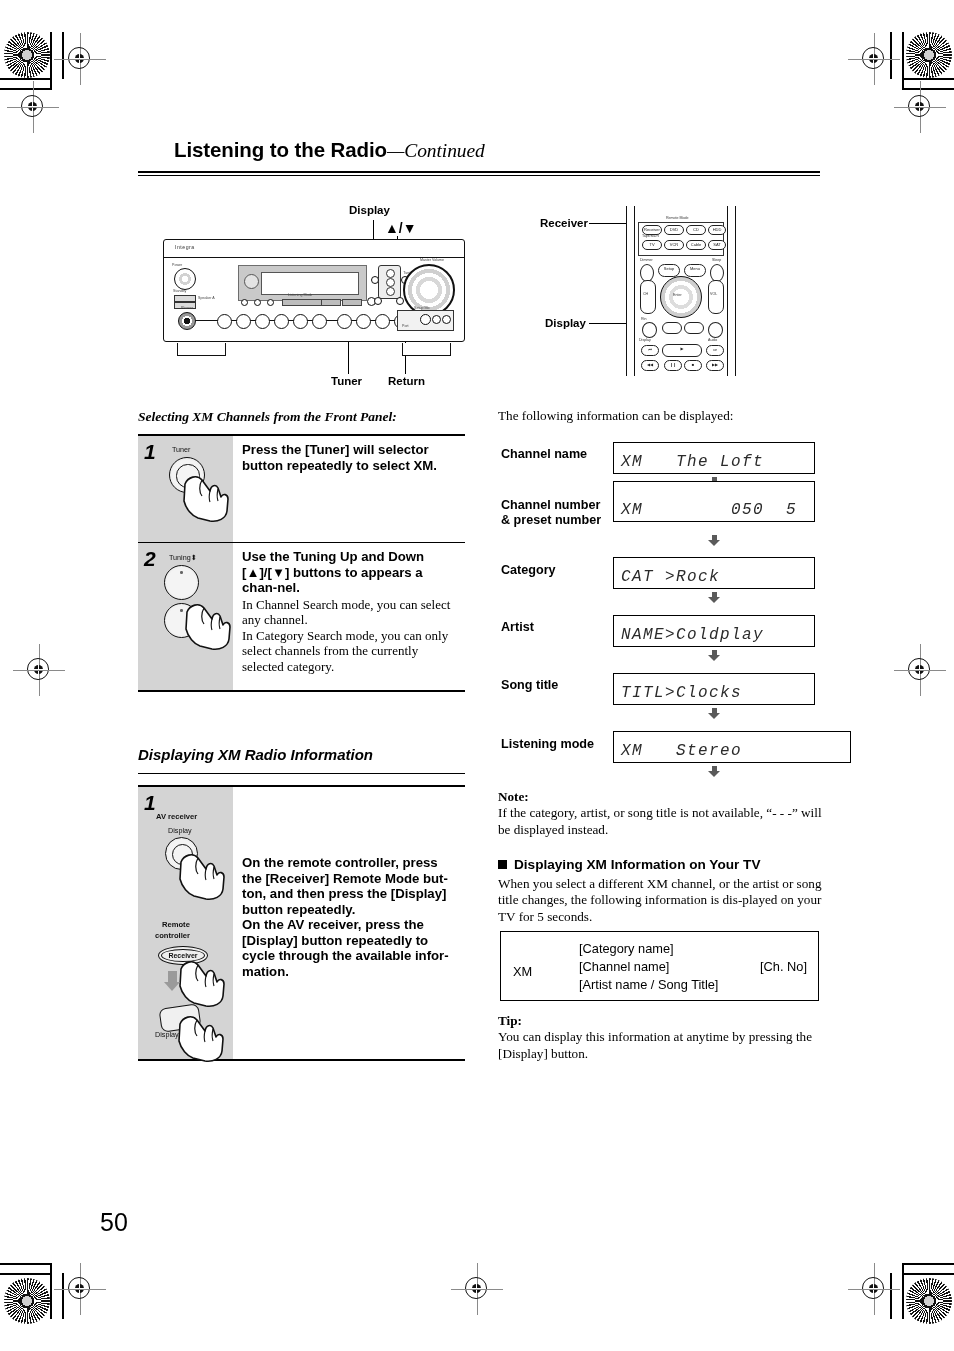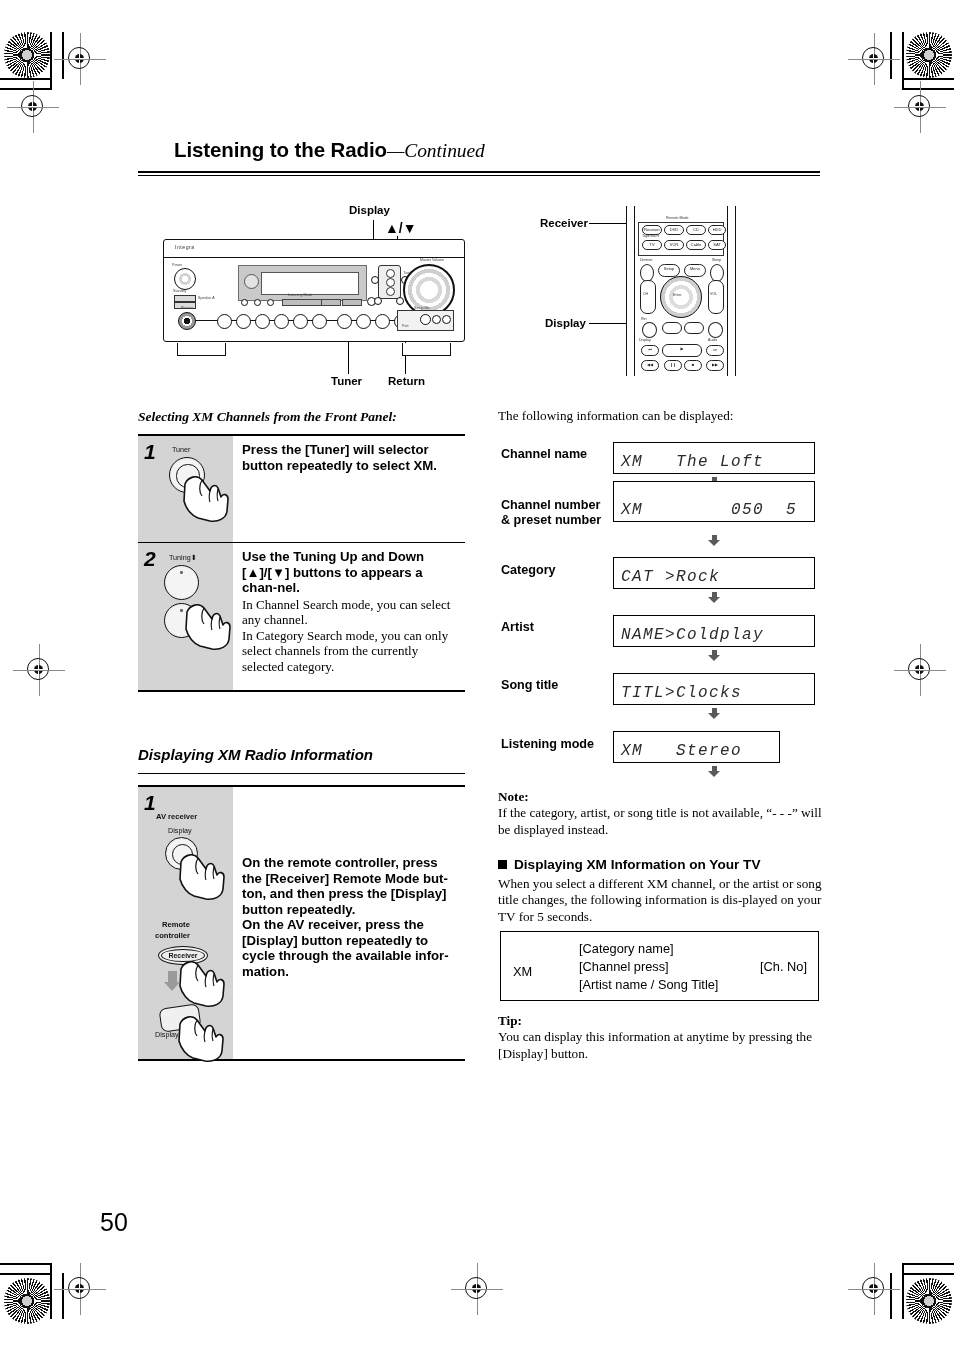--- a/index.html
+++ b/index.html
@@ -801,42 +801,42 @@
 <div class="lcdlabel" style="left:501px;top:678px;">Song title</div>
 <div class="lcdbox" style="left:613px;top:673px;width:202px;height:32px;">
   <div class="lcdtext">TITL&gt;Clocks</div>
 </div>
 <div class="arrowdown" style="left:708px;top:708px;">
     <i></i>
     <b></b>
   </div>
 
 <div class="lcdlabel" style="left:501px;top:737px;">Listening mode</div>
-<div class="lcdbox" style="left:613px;top:731px;width:167px;height:32px;">
+<div class="lcdbox" style="left:613px;top:731px;width:238px;height:32px;">
   <div class="lcdtext">XM   Stereo</div>
 </div>
 <div class="arrowdown" style="left:708px;top:766px;">
     <i></i>
     <b></b>
   </div>
 
 <div class="bodytxt" style="left:498px;top:789px;width:332px;">
   <span class="notehead">Note:</span><br>
   <span>If the category, artist, or song title is not available, “- - -” will be displayed instead.</span>
 </div>
 
 <div class="subhead" style="left:498px;top:857px;">
   <span class="sq"></span><span>Displaying XM Information on Your TV</span>
 </div>
 <div class="bodytxt" style="left:498px;top:876px;width:333px;">When you select a different XM channel, or the artist or song title changes, the following information is dis-played on your TV for 5 seconds.</div>
 
 <div class="tvbox" style="left:500px;top:931px;width:319px;height:70px;">
   <div class="tv-xm">XM</div>
   <div class="tv-l1">[Category name]</div>
-  <div class="tv-l2">[Channel press]</div>
+  <div class="tv-l2">[Channel name]</div>
   <div class="tv-l3">[Artist name / Song Title]</div>
   <div class="tv-ch">[Ch. No]</div>
 </div>
 
 <div class="bodytxt" style="left:498px;top:1013px;width:332px;">
   <span class="notehead">Tip:</span><br>
   <span>You can display this information at anytime by pressing the [Display] button.</span>
 </div>
 
 <div class="pagenum">50</div>

